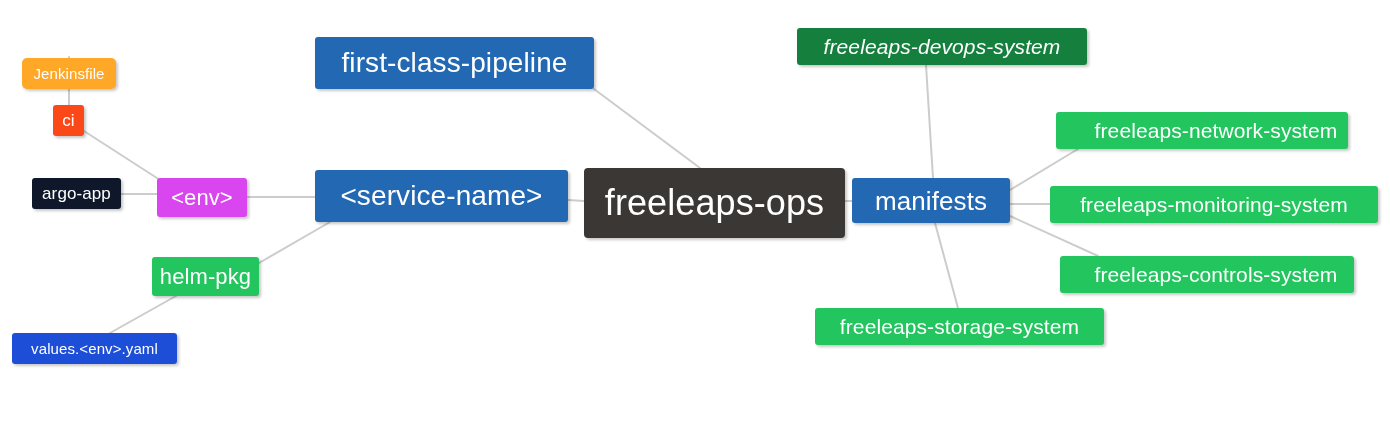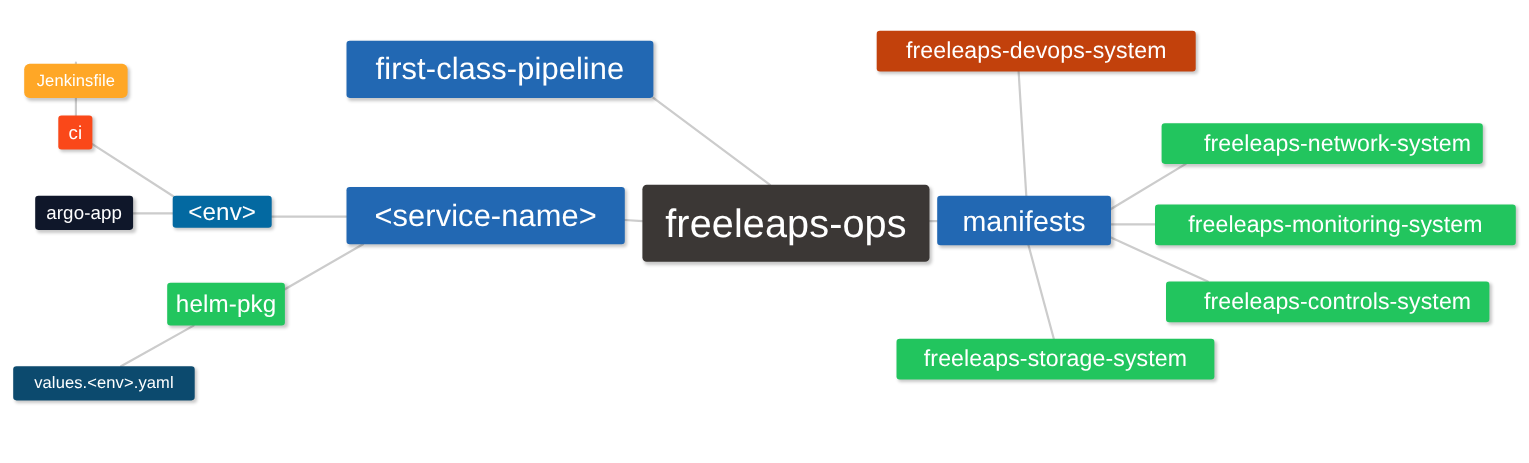--- a/index.html
+++ b/index.html
@@ -93,25 +93,25 @@
       <line x1="1010" y1="190" x2="1078" y2="149" stroke="#cccccc" stroke-width="2" stroke-linecap="round"></line>
       <line x1="1010" y1="204" x2="1050" y2="204" stroke="#cccccc" stroke-width="2" stroke-linecap="round"></line>
       <line x1="1010" y1="216" x2="1098" y2="256" stroke="#cccccc" stroke-width="2" stroke-linecap="round"></line>
       <line x1="935" y1="223" x2="958" y2="308" stroke="#cccccc" stroke-width="2" stroke-linecap="round"></line>
     </svg>
   <div id="node-layer">
       <div class="node root" style="left: 584px; top: 168px; width: 261px; height: 70px; background: rgb(59, 55, 53);">freeleaps-ops</div>
       <div class="node branch-blue" style="left: 315px; top: 37px; width: 279px; height: 52px; background: rgb(34, 104, 179);">first-class-pipeline</div>
       <div class="node branch-blue" style="left: 315px; top: 170px; width: 253px; height: 52px; background: rgb(34, 104, 179);">&lt;service-name&gt;</div>
       <div class="node sub-blue" style="left: 852px; top: 178px; width: 158px; height: 45px; background: rgb(34, 104, 179); text-align: right;">manifests</div>
-      <div class="node green" style="left: 157px; top: 178px; width: 90px; height: 29px; background: #0369a1;">&lt;env&gt;</div>
+      <div class="node green" style="left: 157px; top: 178px; width: 90px; height: 39px; background: #d946ef;">&lt;env&gt;</div>
       <div class="node green" style="left: 152px; top: 257px; width: 107px; height: 39px; background: rgb(34, 197, 94);">helm-pkg</div>
       <div class="node red" style="left: 53px; top: 105px; width: 31px; height: 31px; background: rgb(250, 72, 25);">ci</div>
       <div class="node red" style="left: 32px; top: 178px; width: 89px; height: 31px; background: #0f172a;">argo-app</div>
-      <div class="node red-sm" style="left: 12px; top: 333px; width: 165px; height: 31px; background: #0c4a6e;">values.&lt;env&gt;.yaml</div>
+      <div class="node red-sm" style="left: 12px; top: 333px; width: 165px; height: 31px; background: #1d4ed8;">values.&lt;env&gt;.yaml</div>
       <div class="node orange" style="left: 22px; top: 26px; width: 94px; height: 31px; background: rgb(255, 167, 38);">Jenkinsfile</div>
-      <div class="node green-sm" style="left: 797px; top: 28px; width: 290px; height: 37px; background: #c2410c;">freeleaps-devops-system</div>
+      <div class="node green-sm" style="left: 797px; top: 28px; width: 290px; height: 37px; background: #15803d; font-style: italic;">freeleaps-devops-system</div>
       <div class="node green-sm" style="left: 1056px; top: 112px; width: 292px; height: 37px; background: rgb(34, 197, 94); padding-left: 28px;">freeleaps-network-system</div>
       <div class="node green-sm" style="left: 1050px; top: 186px; width: 328px; height: 37px; background: rgb(34, 197, 94);">freeleaps-monitoring-system</div>
       <div class="node green-sm" style="left: 1060px; top: 256px; width: 294px; height: 37px; background: rgb(34, 197, 94); padding-left: 18px;">freeleaps-controls-system</div>
       <div class="node green-sm" style="left: 815px; top: 308px; width: 289px; height: 37px; background: rgb(34, 197, 94);">freeleaps-storage-system</div>
     </div>
 </div>
 
 </body></html>

